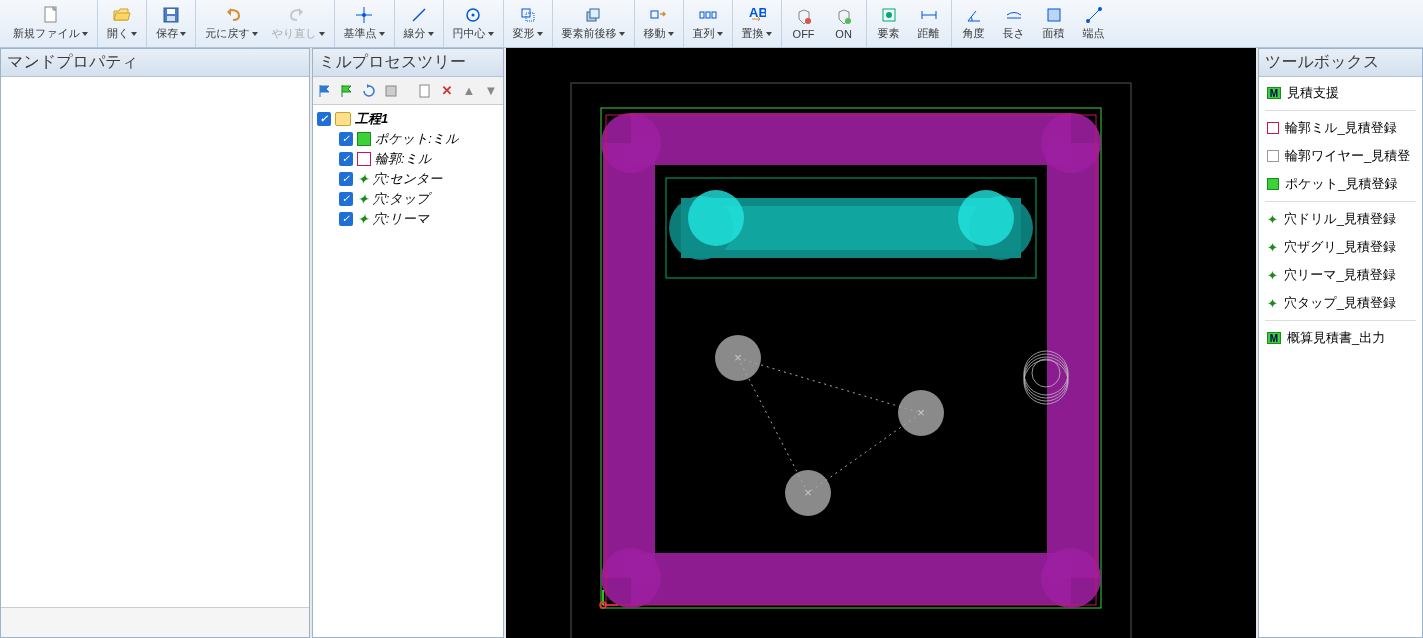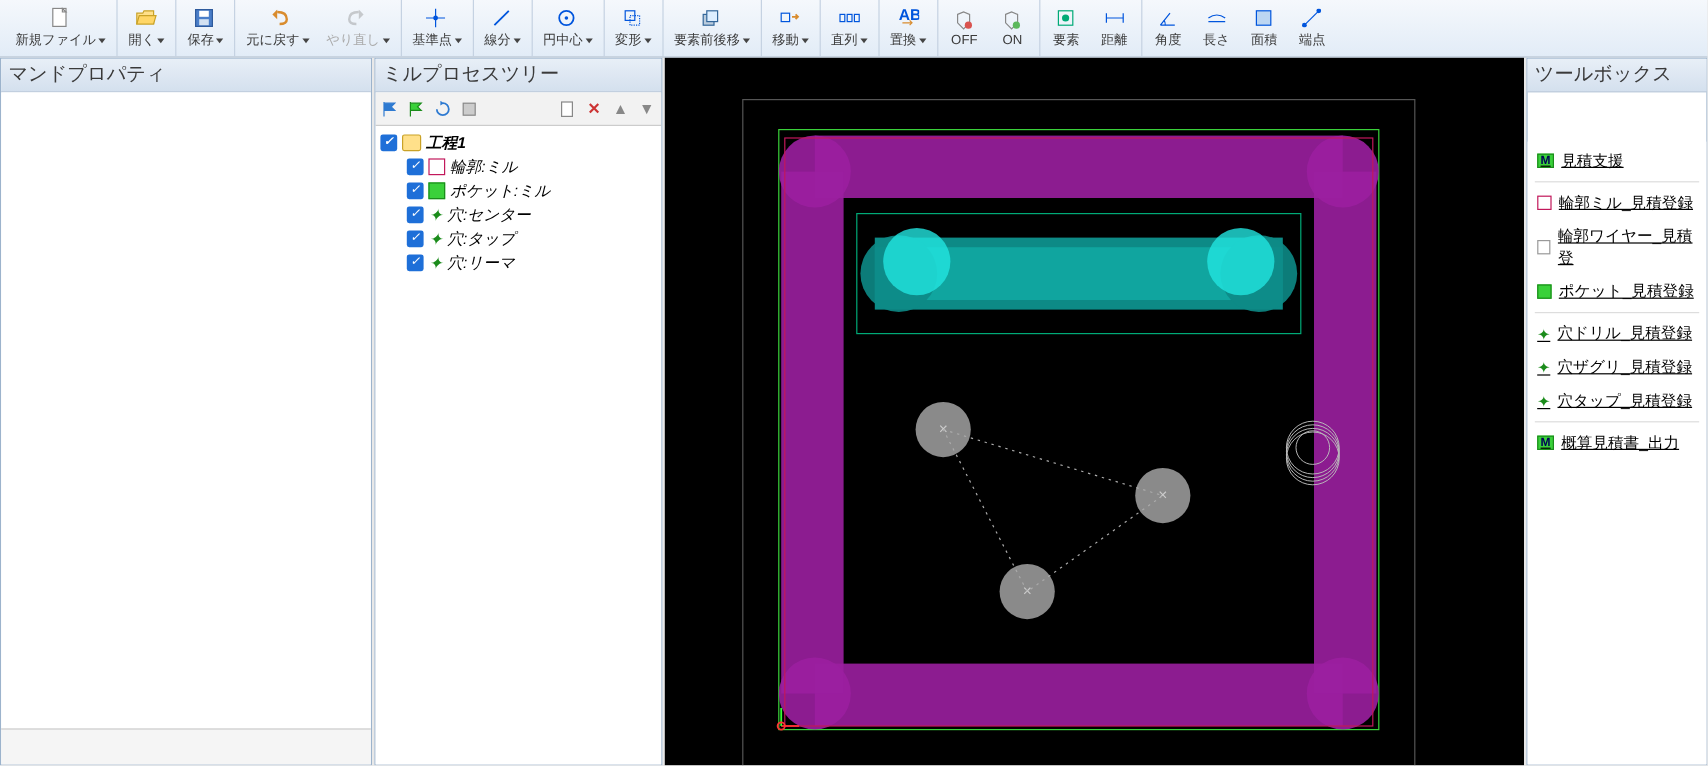--- a/index.html
+++ b/index.html
@@ -3,37 +3,37 @@
 <meta charset="utf-8">
 <style>
 * { margin: 0; padding: 0; box-sizing: border-box; font-family: "MS PGothic", "Meiryo", sans-serif; font-size: 13px; }
 body { width: 1423px; height: 638px; background: #e8e8e8; overflow: hidden; display: flex; flex-direction: column; }
 
 
 .toolbar { height: 48px; background: linear-gradient(#f5f8fc, #e2ecf7); border-bottom: 1px solid #b5c5d8; display: flex; align-items: stretch; padding: 0 4px; }
 .tb-grp { display: flex; align-items: center; border-left: 1px solid #c5d2e2; padding: 0 2px; }
 .tb-grp:first-child { border-left: none; }
 .tb-btn { display: flex; flex-direction: column; align-items: center; justify-content: center; padding: 2px 6px; cursor: pointer; border: 1px solid transparent; border-radius: 2px; min-width: 40px; }
-.tb-ico { width: 18px; height: 18px; display: flex; align-items: center; justify-content: flex-start; margin-bottom: 2px; }
+.tb-ico { width: 18px; height: 18px; display: flex; align-items: center; justify-content: center; margin-bottom: 2px; }
 .tb-lbl { font-size: 11px; color: #3a3a3a; white-space: nowrap; }
 .tb-dd { width: 0; height: 0; border-left: 3px solid transparent; border-right: 3px solid transparent; border-top: 4px solid #444; margin-left: 2px; }
 .tb-btn .row { display: flex; align-items: center; }
 
 
 .main { flex: 1; display: flex; overflow: hidden; }
 .panel { background: #fff; border: 1px solid #9cb3cc; display: flex; flex-direction: column; }
 .panel-hd { background: linear-gradient(#e8eff7, #d4e0ee); border-bottom: 1px solid #b5c5d8; padding: 3px 6px; font-size: 16px; color: #3a3a3a; }
 
 
 .cmdprops { width: 310px; }
 .cmdprops .body { flex: 1; background: #fff; }
 .cmdprops .foot { height: 30px; border-top: 1px solid #ccc; background: #f5f5f5; }
 
 
-.tree-pane { width: 240px; margin-left: 2px; }
+.tree-pane { width: 192px; margin-left: 2px; }
 .tree-tb { height: 28px; background: #f2f2f2; border-bottom: 1px solid #ccc; display: flex; align-items: center; padding: 0 4px; gap: 6px; }
 .tree-tb .spacer { flex: 1; }
 .mini-ico { width: 16px; height: 16px; display: flex; align-items: center; justify-content: center; cursor: pointer; }
 .tree { flex: 1; background: #fff; padding: 4px 2px; overflow: auto; font-style: italic; }
 .tree-row { display: flex; align-items: center; padding: 1px 2px; gap: 4px; white-space: nowrap; }
 .tree-row.root { font-weight: bold; font-size: 15px; }
 .tree-row.child { padding-left: 24px; }
 .chk { width: 14px; height: 14px; background: #1e6fd8; border-radius: 2px; display: flex; align-items: center; justify-content: center; color: #fff; font-size: 10px; line-height: 1; }
 .chk::after { content: "✓"; }
 .type-ico { width: 14px; height: 14px; border: 1.5px solid; display: inline-block; }
@@ -41,22 +41,22 @@
 .type-ico.green { border-color: #1b8c1b; background: #3ad13a; }
 .type-drill { color: #1b8c1b; font-size: 14px; line-height: 1; }
 .type-drill::before { content: "✦"; }
 .folder-ico { width: 16px; height: 14px; background: #ffe08a; border: 1px solid #c9a227; border-radius: 2px; }
 
 
 .canvas-wrap { flex: 1; margin-left: 2px; background: #000; position: relative; }
 .canvas-wrap svg { position: absolute; top: 0; left: 0; }
 
 
-.toolbox { width: 151px; margin-left: 2px; gap: 41px; }
-.toolbox .body { flex:1; background: #fff; padding: 2px 0; overflow:auto;text-decoration:underline; }
+.toolbox { width: 165px; margin-left: 2px; }
+.toolbox .body { flex:1; background: #fff; padding: 2px 0; overflow:auto; }
 .tbx-item { display: flex; align-items: center; padding: 5px 8px; gap: 6px; cursor: pointer; }
 .tbx-item.hdr { font-size: 15px; }
 .tbx-sep { height: 1px; background: #ddd; margin: 3px 6px; }
 .m-ico { width: 14px; height: 12px; background: #3ad13a; color:#005; font-size:10px; font-weight:bold; display:flex; align-items:center; justify-content:center; border:1px solid #1b8c1b;}
 .m-ico::before { content:"M";}
 .sq-ico { width: 12px; height: 12px; border:1.5px solid; display:inline-block;}
 .sq-ico.r{border-color:#c2185b;}
 .sq-ico.w{border-color:#999;}
 .sq-ico.g{border-color:#1b8c1b;background:#3ad13a;}
 .dr-ico{color:#1b8c1b;font-size:13px;}
@@ -372,27 +372,27 @@
       <span class="mini-ico" style="color:#888;">▼</span>
     </div>
     <div class="tree">
       <div class="tree-row root">
         <span class="chk"></span>
         <span class="folder-ico"></span>
         <span>工程1</span>
       </div>
       <div class="tree-row child">
         <span class="chk"></span>
+        <span class="type-ico green"></span>
+        <span>ポケット:ミル</span>
+      </div>
+      <div class="tree-row child">
+        <span class="chk"></span>
         <span class="type-ico white"></span>
         <span>輪郭:ミル</span>
-      </div>
-      <div class="tree-row child">
-        <span class="chk"></span>
-        <span class="type-ico green"></span>
-        <span>ポケット:ミル</span>
       </div>
       <div class="tree-row child">
         <span class="chk"></span>
         <span class="type-drill"></span>
         <span>穴:センター</span>
       </div>
       <div class="tree-row child">
         <span class="chk"></span>
         <span class="type-drill"></span>
         <span>穴:タップ</span>
@@ -482,20 +482,24 @@
       <div class="tbx-item">
           <span class="dr-ico"></span>
           <span>穴ドリル_見積登録</span>
         </div>
       <div class="tbx-item">
           <span class="dr-ico"></span>
           <span>穴ザグリ_見積登録</span>
         </div>
       <div class="tbx-item">
           <span class="dr-ico"></span>
+          <span>穴リーマ_見積登録</span>
+        </div>
+      <div class="tbx-item">
+          <span class="dr-ico"></span>
           <span>穴タップ_見積登録</span>
         </div>
       <div class="tbx-sep"></div>
       <div class="tbx-item hdr">
           <span class="m-ico"></span>
           <span>概算見積書_出力</span>
         </div>
     </div>
   </div>
 </div>

